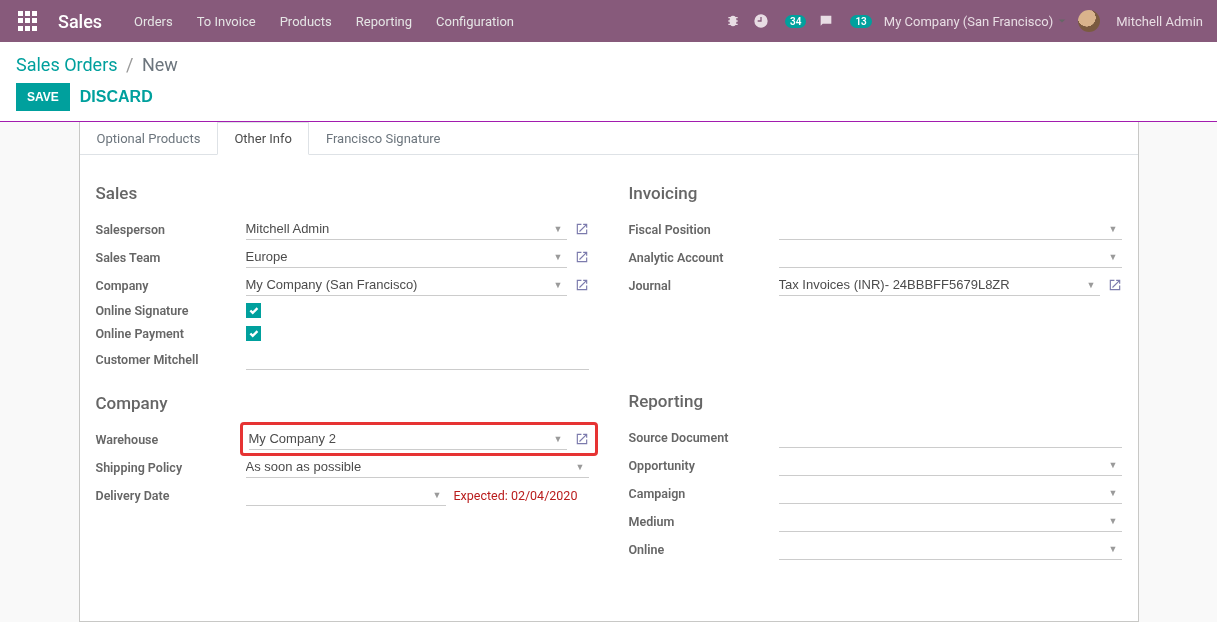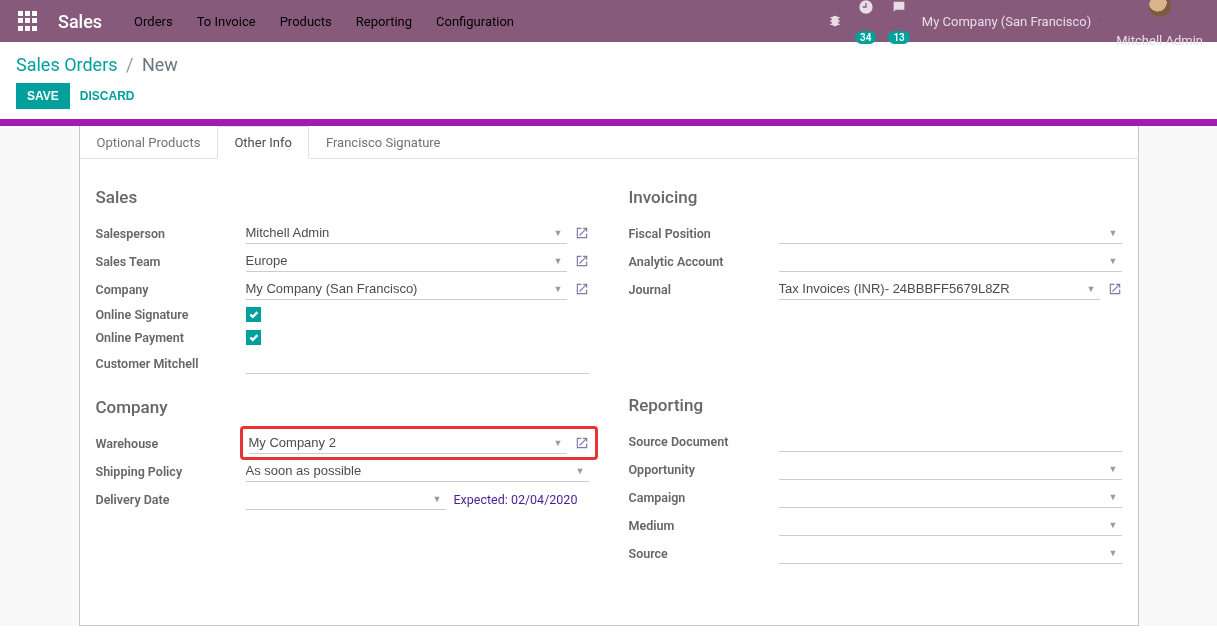--- a/index.html
+++ b/index.html
@@ -2,37 +2,37 @@
 <html><head>
 <meta charset="utf-8">
 <style>
   * { box-sizing: border-box; }
   body { margin: 0; font-family: -apple-system, BlinkMacSystemFont, "Segoe UI", Roboto, "Helvetica Neue", Arial, sans-serif; font-size: 13px; color: #4c4c4c; background: #fff; }
   .topbar { background: #875A7B; height: 42px; display: flex; align-items: center; color: #fff; padding: 0 8px; }
   .apps-icon { width: 24px; height: 24px; display: flex; flex-wrap: wrap; gap: 2px; padding: 2px; margin: 0 8px; cursor: pointer; }
   .apps-icon span { width: 5px; height: 5px; background: #fff; }
   .brand { font-size: 18px; font-weight: 500; margin: 0 20px 0 10px; color: #fff; }
   .nav { display: flex; gap: 0; }
-  .nav a { color: #000000; text-decoration: none; padding: 10px 12px; font-size: 13px; cursor: pointer; }
+  .nav a { color: #e5e5e5; text-decoration: none; padding: 10px 12px; font-size: 13px; cursor: pointer; }
   .topbar-right { margin-left: auto; display: flex; align-items: center; gap: 12px; padding-right: 6px; }
-  .badge-wrap { display: flex; align-items: center; gap: 16px; cursor: pointer; flex-direction: column; }
+  .badge-wrap { display: flex; align-items: center; gap: 16px; cursor: pointer; }
   .badge { background: #00a09d; color: #fff; border-radius: 8px; font-size: 10px; padding: 1px 5px; font-weight: 600; }
   .bug-icon, .clock-icon, .chat-icon-top { width: 16px; height: 16px; fill: #e8dde4; }
   .company-sel { color: #e8dde4; font-size: 13px; cursor: pointer; display: flex; align-items: center; gap: 5px;}
   .avatar { width: 22px; height: 22px; border-radius: 50%; background: radial-gradient(circle at 40% 35%, #d9b38c 45%, #7a5a40 46%); }
   .user-name { color: #e8dde4; font-size: 13px; }
 
-  .control-panel { padding: 12px 16px 10px 16px; border-bottom: 7px solid #a21caf; }
+  .control-panel { padding: 12px 16px 10px 16px; border-bottom: 1px solid #a21caf; }
   .breadcrumb { font-size: 18px; margin-bottom: 8px; }
   .breadcrumb a { color: #00A09D; text-decoration: none; cursor: pointer;}
   .breadcrumb .sep { color: #999; margin: 0 4px; }
   .breadcrumb .current { color: #6c757d; }
   .btn-row { display: flex; gap: 0; }
   .btn-primary { background: #00A09D; color: #fff; border: 1px solid #00A09D; padding: 5px 10px; font-size: 12px; font-weight: 600; cursor: pointer; }
-  .btn-link { background: transparent; border: none; color: #00A09D; font-weight: 600; font-size: 12px; padding: 5px 10px; cursor: pointer; }
+  .btn-link { background: transparent; border: none; color: #00A09D; font-weight: 600; font-size: 16px; padding: 5px 10px; cursor: pointer; }
 
   .form-sheet-bg { background: #f9f9f9; padding: 0; display: flex; justify-content: center; }
   .form-sheet { background: #fff; width: 1060px; min-height: 500px; border: 1px solid #c8c8c6; border-top: none; padding: 0; }
   .tabs { display: flex; border-bottom: 1px solid #dee2e6; padding: 0; margin: 0; }
   .tab { padding: 8px 16px; font-size: 13px; color: #6c757d; border: 1px solid transparent; border-bottom: none; cursor: pointer; margin-bottom: -1px; }
   .tab.active { color: #4c4c4c; border-color: #dee2e6; border-bottom: 1px solid #fff; background: #fff; border-top: 1px solid #dee2e6;}
   .tab-content { padding: 16px 16px 30px 16px; }
 
   .o_group { display: flex; gap: 40px; }
   .o_inner_group { flex: 1; }
@@ -44,21 +44,21 @@
   table.fields td.value { padding: 3px 0; vertical-align: middle; }
   .m2o-wrap { display: flex; align-items: center; gap: 8px; }
   .m2o { flex: 1; position: relative; border-bottom: 1px solid #ccc; display: flex; align-items: center; padding: 2px 0; min-height: 22px; }
   .m2o input { border: none; outline: none; font-size: 13px; width: 100%; background: transparent; color: #4c4c4c; padding: 1px 0;}
   .m2o .caret { color: #9a9a9a; font-size: 9px; padding: 0 4px; cursor: pointer; }
   .ext-link { color: #7C7BAD; width: 14px; height: 14px; cursor: pointer; }
   .text-input { width: 100%; border: none; border-bottom: 1px solid #ccc; outline: none; font-size: 13px; padding: 3px 0; background: transparent; }
   .date-wrap { display: flex; align-items: center; gap: 8px;}
   .date-in { width: 200px; border: none; border-bottom: 1px solid #ccc; position: relative; display:flex; align-items:center; padding: 2px 0; min-height: 22px;}
   .date-in .caret { color: #9a9a9a; font-size: 9px; padding: 0 4px; margin-left:auto; cursor:pointer;}
-  .expected { color: #4c1d95; font-size: 12.5px; }
+  .expected { color: #b91c1c; font-size: 12.5px; }
   .checkbox { width: 15px; height: 15px; background: #00A09D; display: inline-flex; align-items: center; justify-content: center; cursor: pointer; }
   .checkbox svg { width: 11px; height: 11px; stroke: #fff; stroke-width: 3; fill: none; }
 
   .highlight-box { border: 3px solid #e63333; border-radius: 4px; padding: 3px 6px; margin: -6px -9px -6px -6px; }
 
   svg.caret-down { width: 8px; height: 8px; fill: #666; }
 </style>
 </head>
 <body>
 
@@ -320,21 +320,21 @@
             <tr>
               <td class="label">Medium</td>
               <td class="value">
                     <div class="m2o">
                       <input style="">
                       <span class="caret">▼</span>
                     </div>
                   </td>
             </tr>
             <tr>
-              <td class="label">Source</td>
+              <td class="label">Online</td>
               <td class="value">
                     <div class="m2o">
                       <input style="">
                       <span class="caret">▼</span>
                     </div>
                   </td>
             </tr>
           </tbody>
             </table>
         </div>

